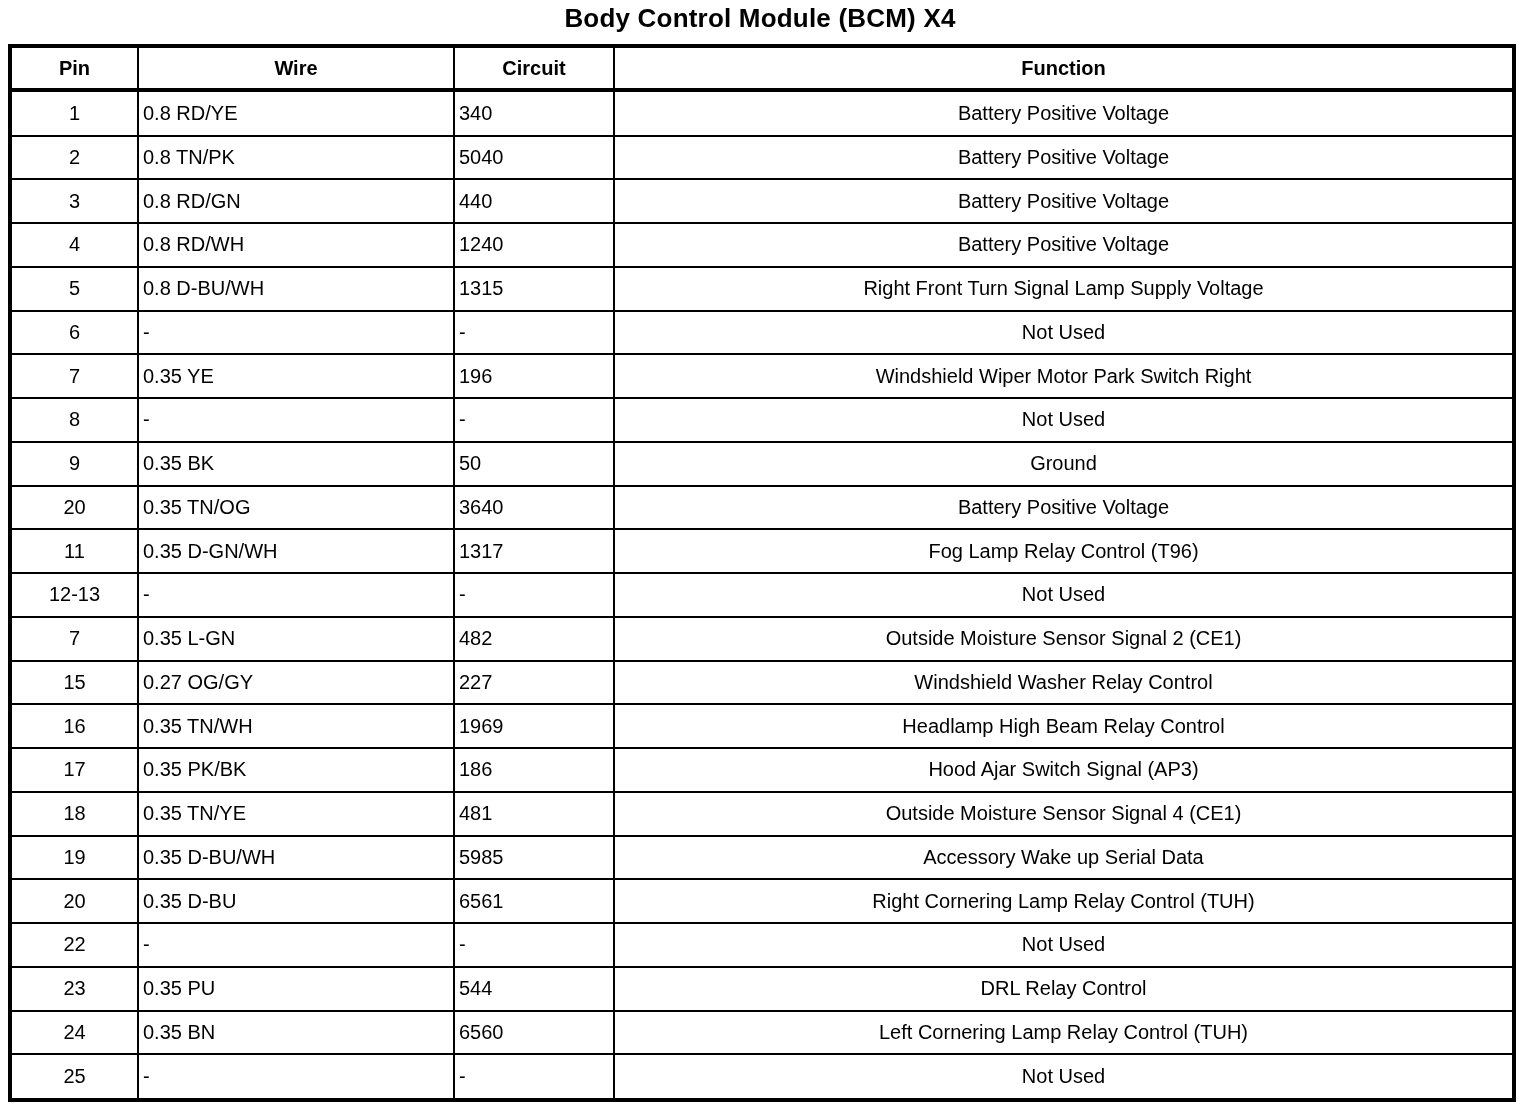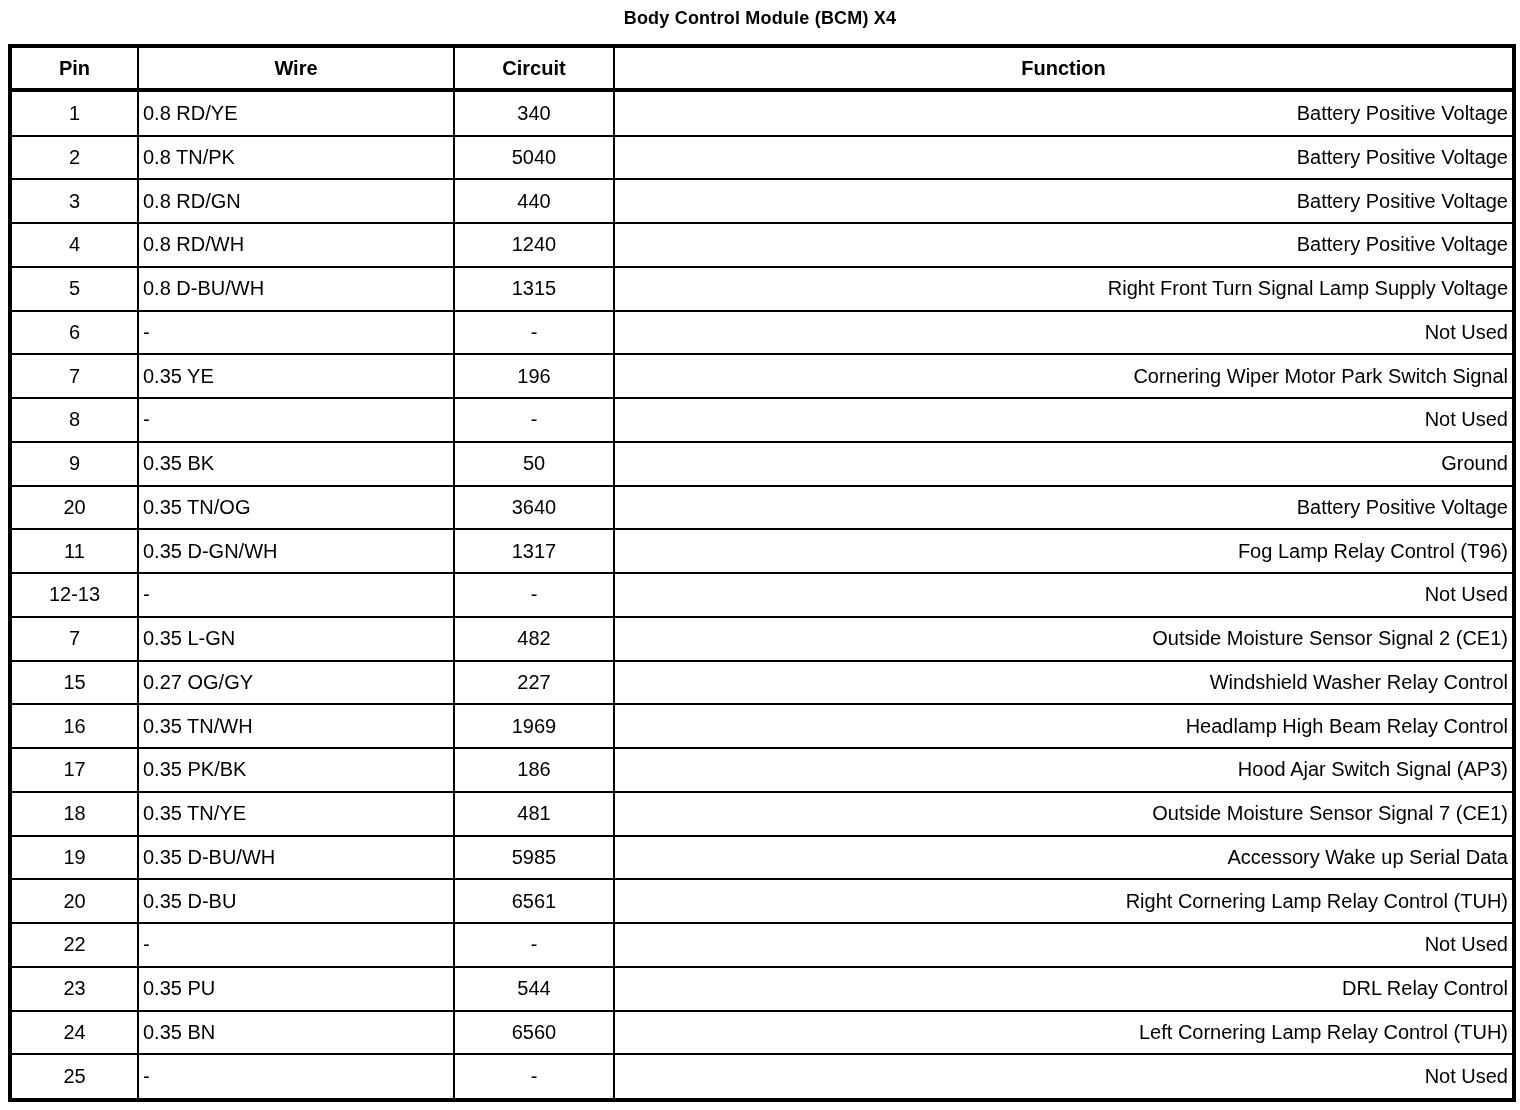--- a/index.html
+++ b/index.html
@@ -12,21 +12,21 @@
   }
   .page {
     width: 1520px;
     height: 1110px;
     padding-top: 5px;
     overflow: hidden;
   }
   .doc-title {
     text-align: center;
     font-weight: bold;
-    font-size: 18px;
+    font-size: 26px;
     line-height: 26px;
     margin-bottom: 13px;
     letter-spacing: 0.2px;
   }
   table.pinout {
     border-collapse: collapse;
     table-layout: fixed;
     margin-left: 8px;
     width: 1504px;
     height: 1058px;
@@ -42,22 +42,22 @@
     white-space: nowrap;
   }
   table.pinout th {
     font-weight: bold;
     height: 44px;
     border-bottom: 4px solid #000000;
     text-align: center;
   }
   .col-pin      { width: 128px; text-align: center; }
   .col-wire     { width: 316px; text-align: left; }
-  .col-circuit  { width: 160px; text-align: center; }
-  .col-function { width: 900px; text-align: right; padding-left: 7px; }
+  .col-circuit  { width: 160px; text-align: left; }
+  .col-function { width: 900px; text-align: center; padding-left: 7px; }
 </style>
 </head>
 <body>
 
 <div class="page">
   <div class="doc-title">Body Control Module (BCM) X4</div>
 
   <table class="pinout">
     <thead>
       <tr>
@@ -101,21 +101,21 @@
         <tr>
           <td class="col-pin">6</td>
           <td class="col-wire">-</td>
           <td class="col-circuit">-</td>
           <td class="col-function">Not Used</td>
         </tr>
         <tr>
           <td class="col-pin">7</td>
           <td class="col-wire">0.35 YE</td>
           <td class="col-circuit">196</td>
-          <td class="col-function">Cornering Wiper Motor Park Switch Signal</td>
+          <td class="col-function">Windshield Wiper Motor Park Switch Right</td>
         </tr>
         <tr>
           <td class="col-pin">8</td>
           <td class="col-wire">-</td>
           <td class="col-circuit">-</td>
           <td class="col-function">Not Used</td>
         </tr>
         <tr>
           <td class="col-pin">9</td>
           <td class="col-wire">0.35 BK</td>
@@ -161,21 +161,21 @@
         <tr>
           <td class="col-pin">17</td>
           <td class="col-wire">0.35 PK/BK</td>
           <td class="col-circuit">186</td>
           <td class="col-function">Hood Ajar Switch Signal (AP3)</td>
         </tr>
         <tr>
           <td class="col-pin">18</td>
           <td class="col-wire">0.35 TN/YE</td>
           <td class="col-circuit">481</td>
-          <td class="col-function">Outside Moisture Sensor Signal 7 (CE1)</td>
+          <td class="col-function">Outside Moisture Sensor Signal 4 (CE1)</td>
         </tr>
         <tr>
           <td class="col-pin">19</td>
           <td class="col-wire">0.35 D-BU/WH</td>
           <td class="col-circuit">5985</td>
           <td class="col-function">Accessory Wake up Serial Data</td>
         </tr>
         <tr>
           <td class="col-pin">20</td>
           <td class="col-wire">0.35 D-BU</td>

